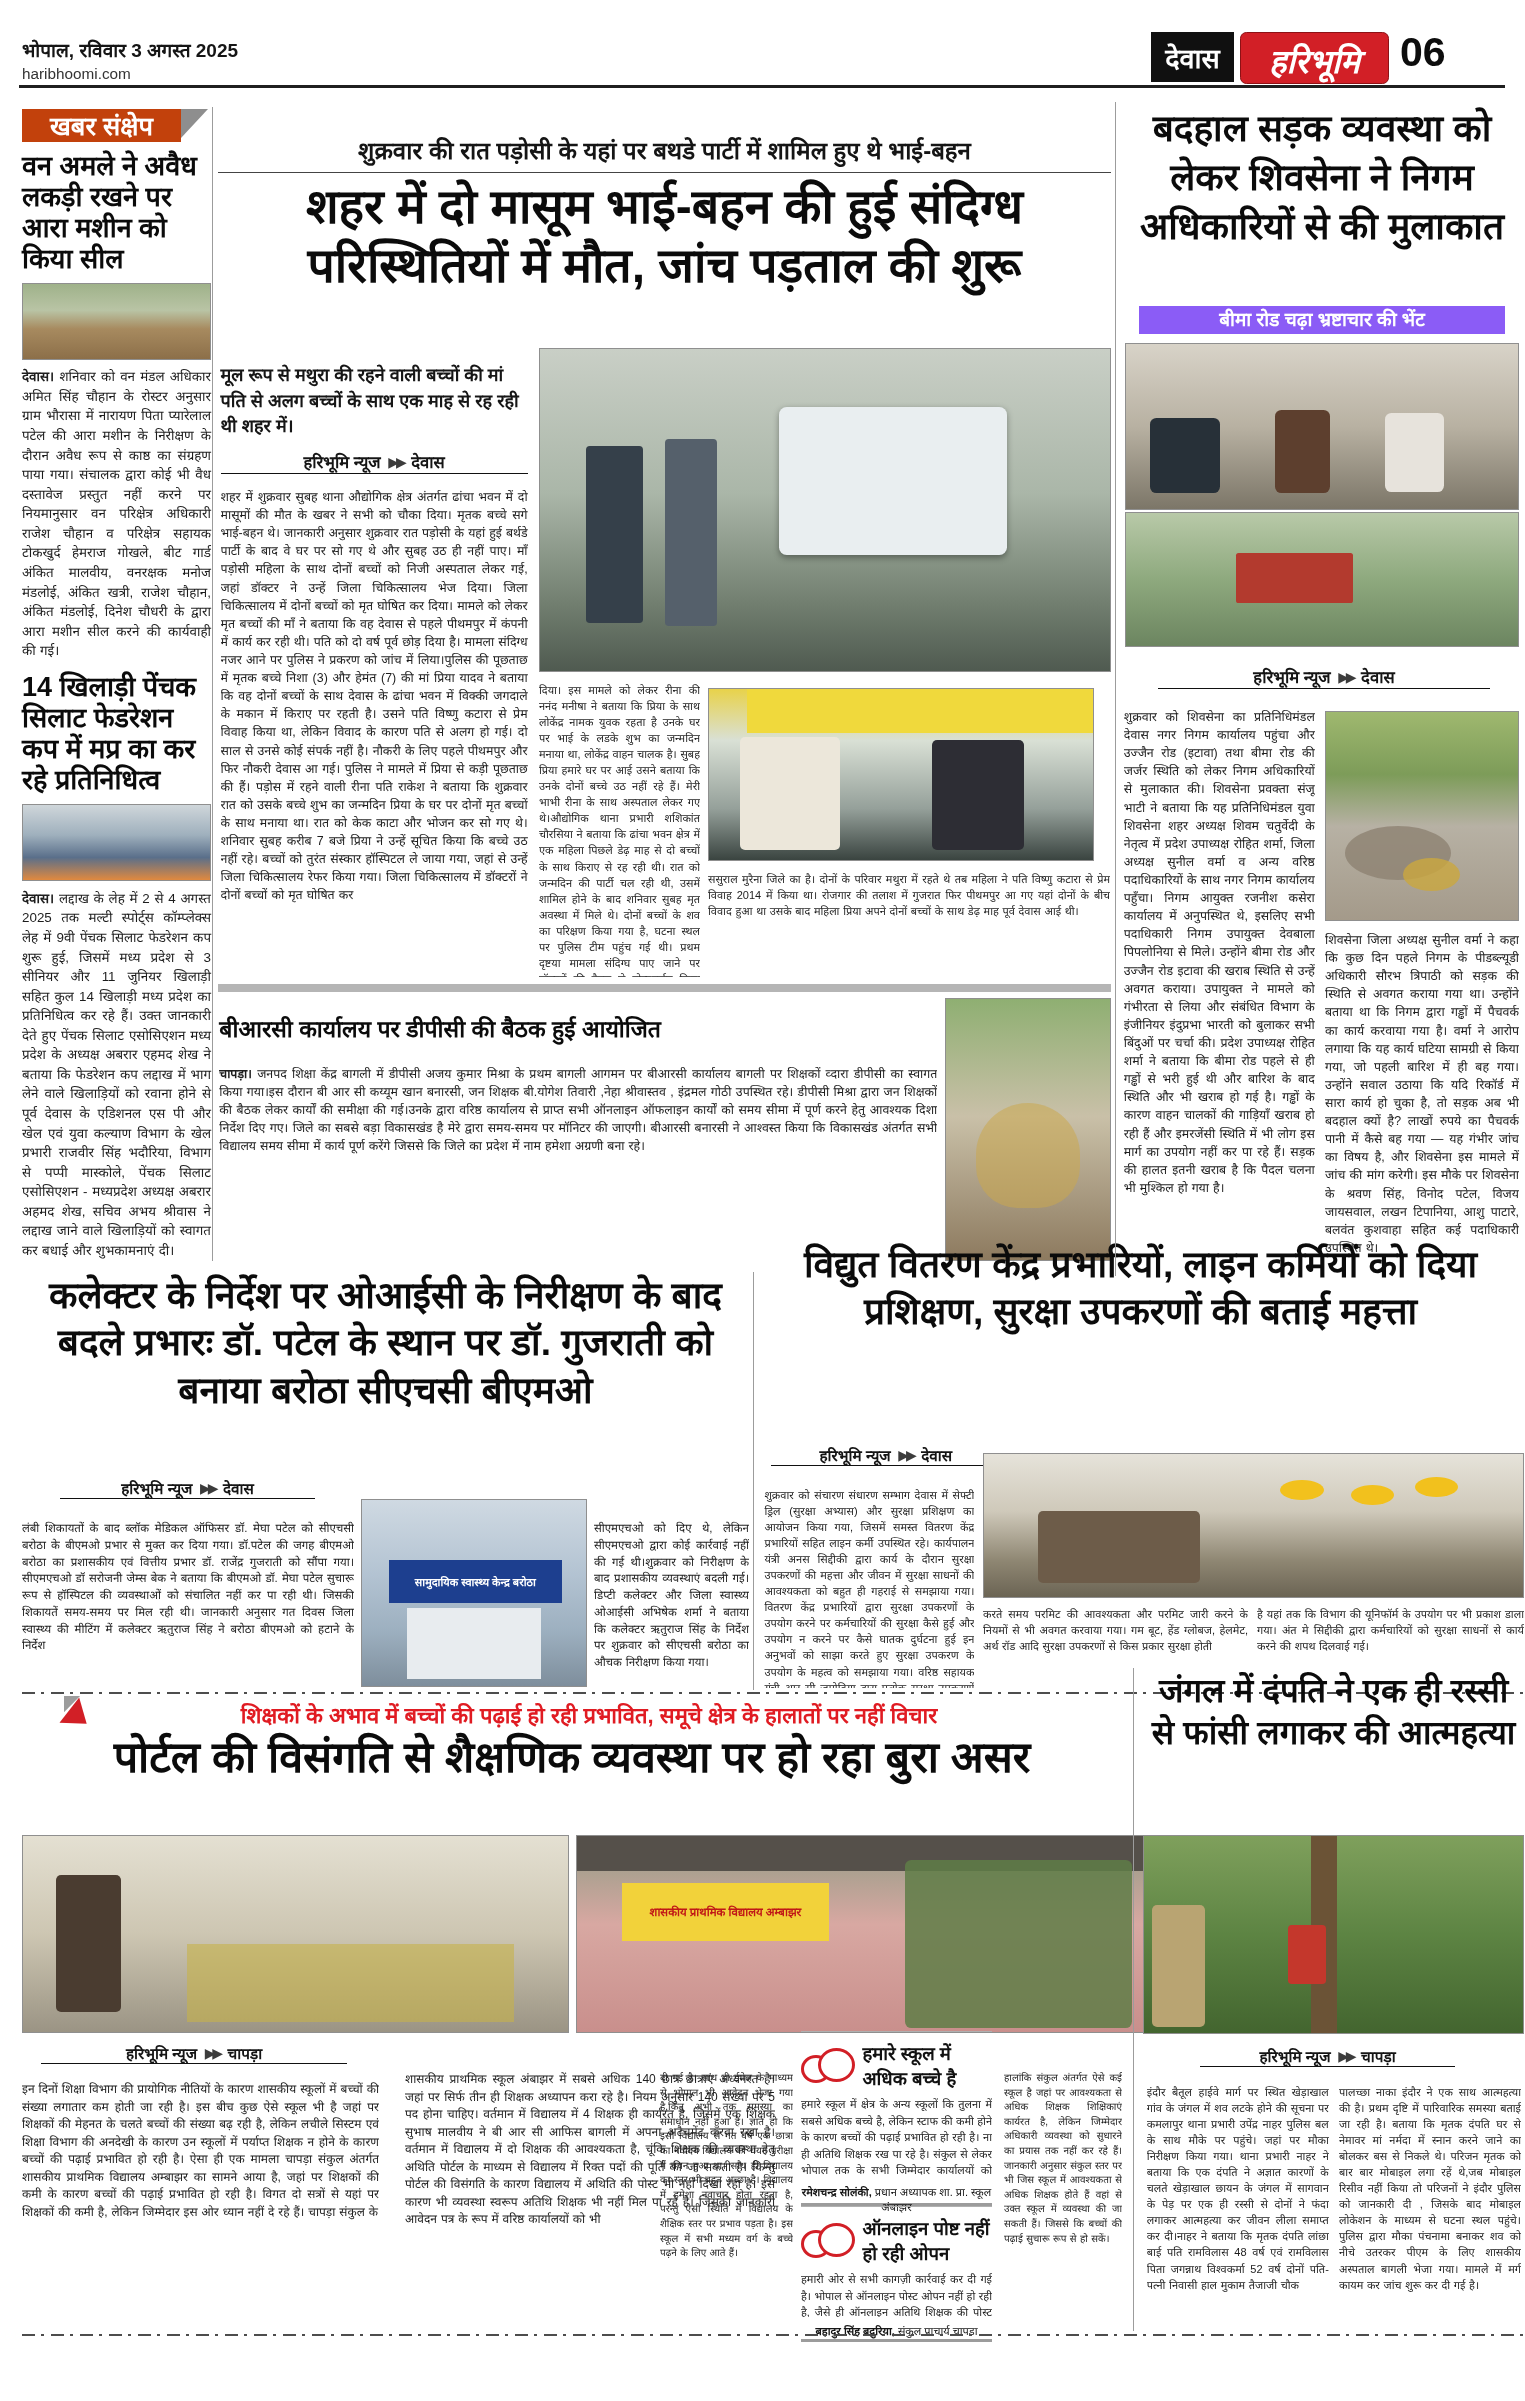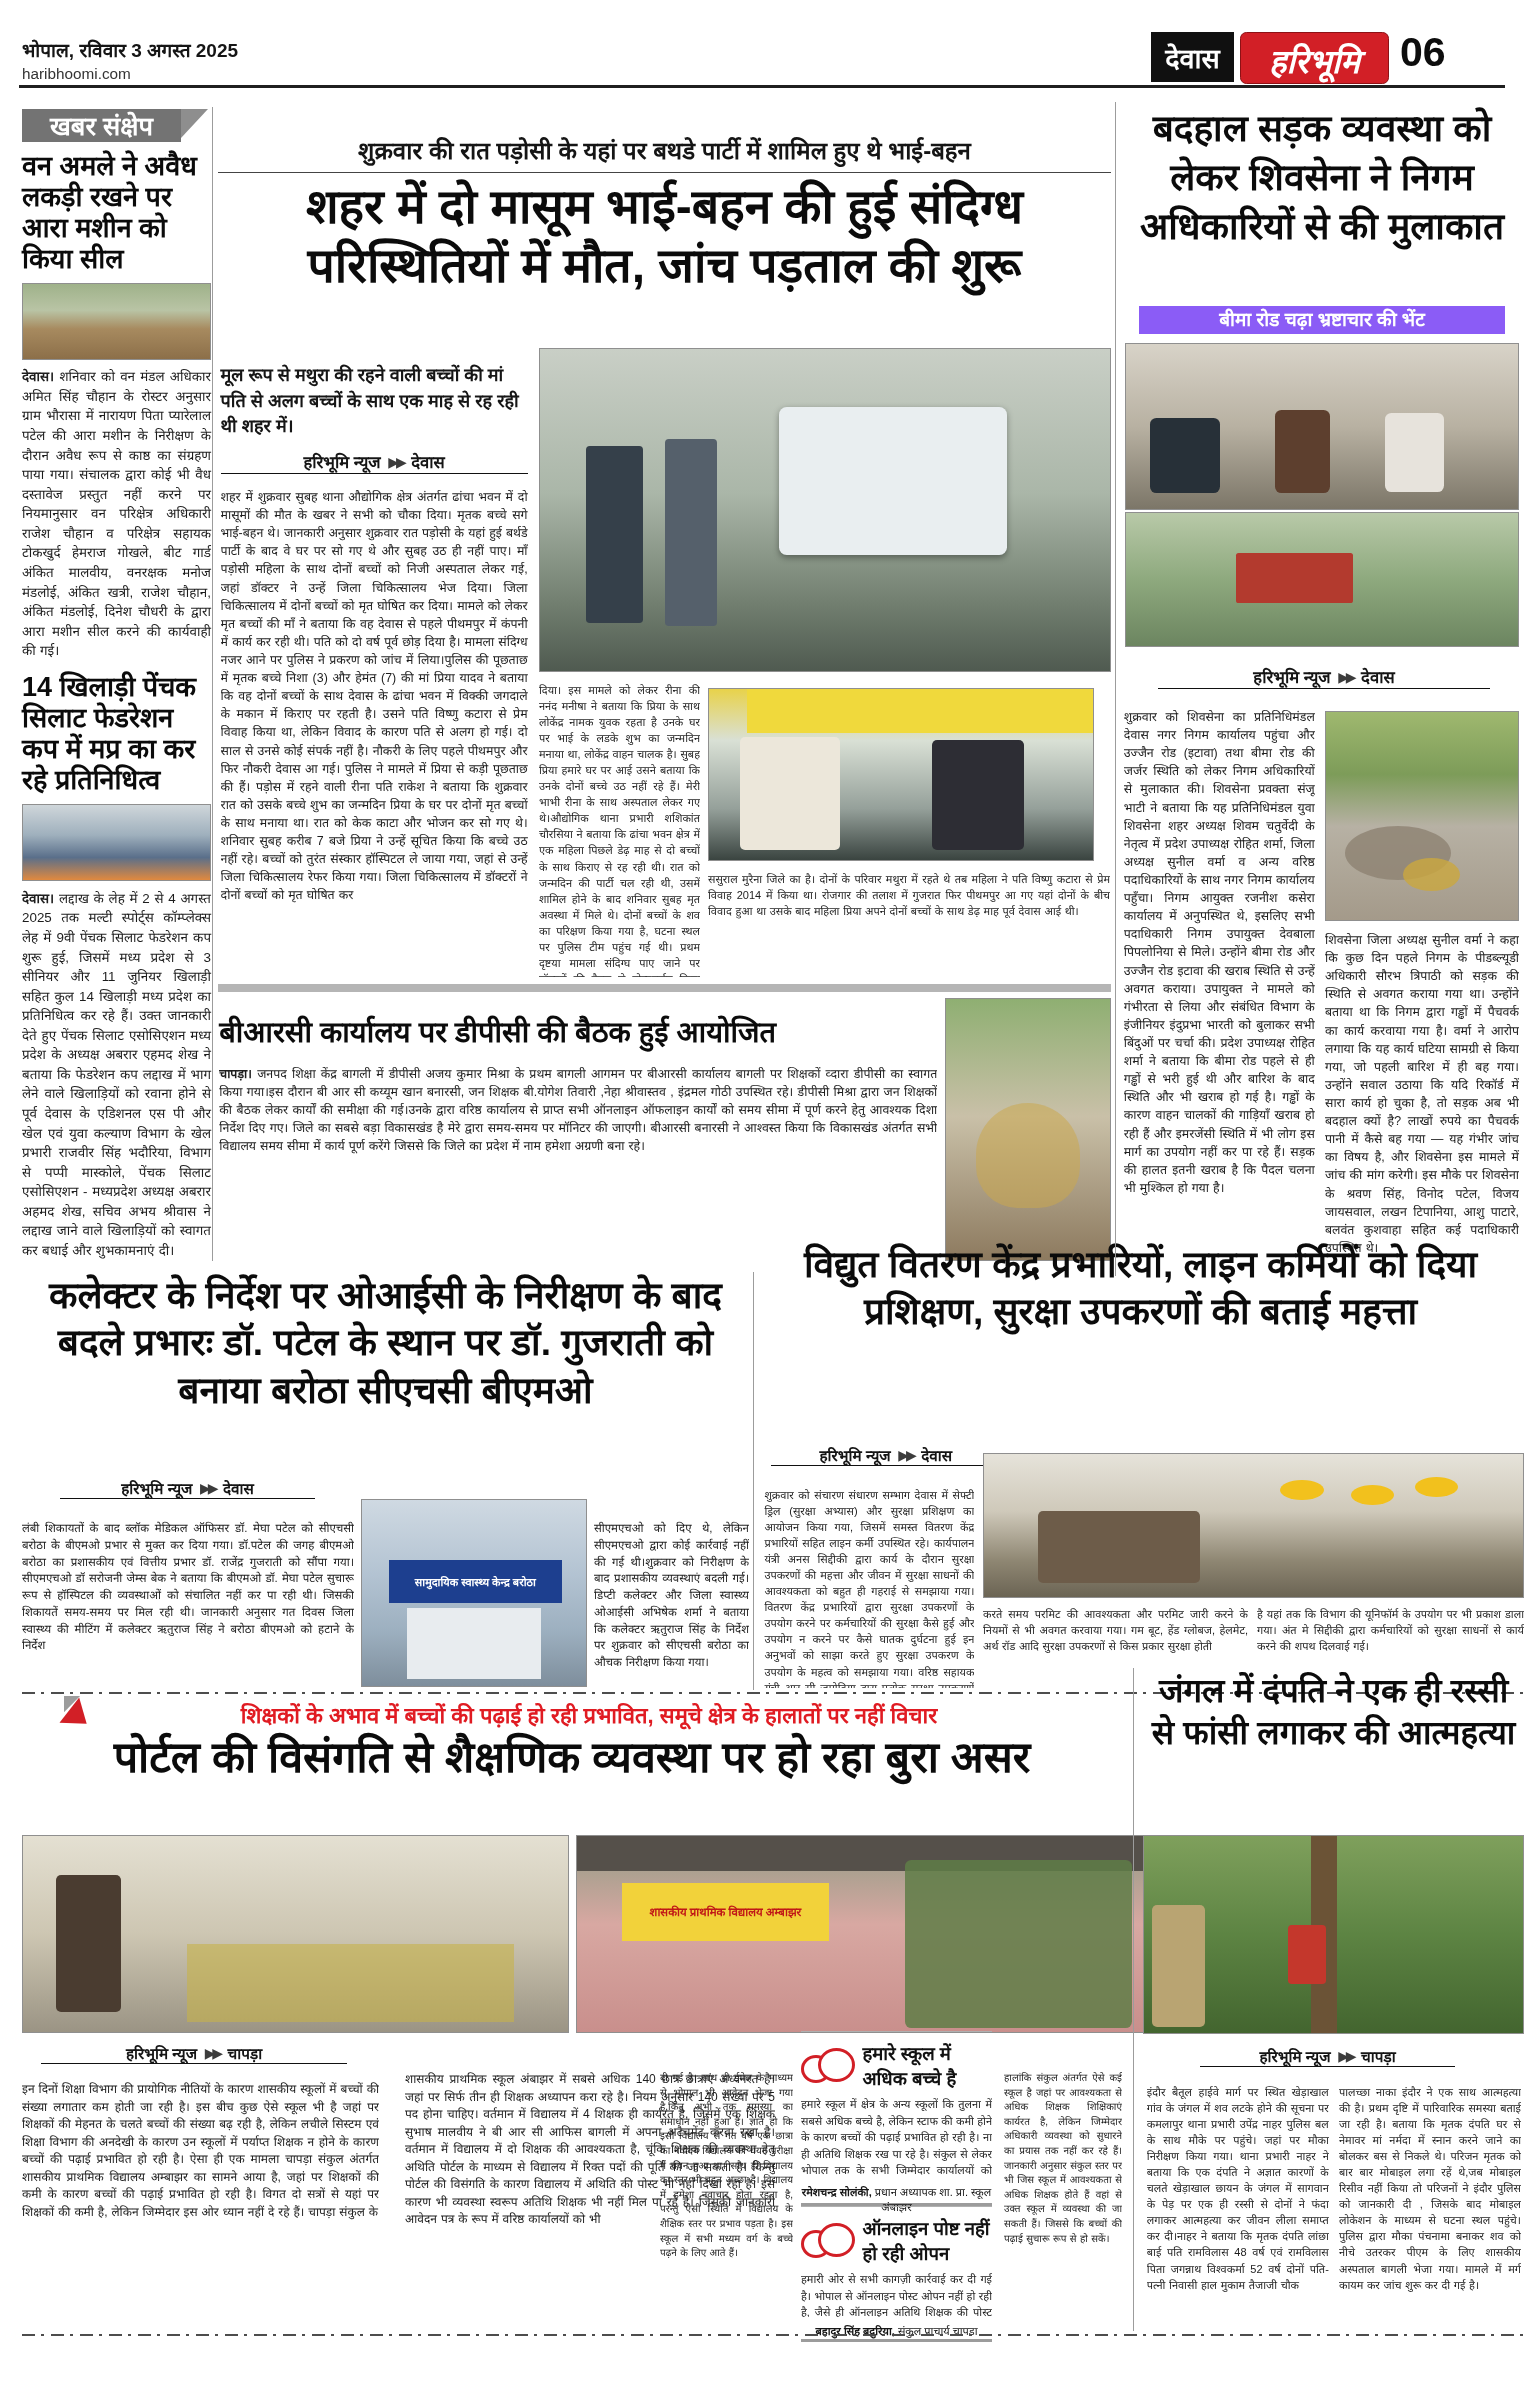--- a/index.html
+++ b/index.html
@@ -20,21 +20,21 @@
   .ph-meeting{background:linear-gradient(180deg,#d8d3c8 0%,#b8b1a2 50%,#7c7668 100%);}
   .ph-truck{background:linear-gradient(180deg,#b8c9a8 0%,#8ea97e 50%,#6c8560 100%);}
   .ph-road{background:linear-gradient(180deg,#9fb86f 0%,#7d9c59 30%,#b7b1a4 55%,#a49a8a 100%);}
   .ph-brc{background:linear-gradient(180deg,#8faf72 0%,#c9c0a8 45%,#8d7a5f 100%);}
   .ph-hosp{background:linear-gradient(180deg,#cfd9e2 0%,#b3c3d2 40%,#9db0c0 70%,#7e8e9c 100%);}
   .ph-safety{background:linear-gradient(180deg,#e6e3da 0%,#cfc9ba 40%,#8e8672 75%,#6b6454 100%);}
   .ph-class{background:linear-gradient(180deg,#e4e0d2 0%,#cdc6b2 50%,#9b9484 100%);}
   .ph-school{background:linear-gradient(180deg,#8f9b84 0%,#d8a8a2 45%,#c98f8c 100%);}
   .ph-forest{background:linear-gradient(180deg,#7fa05c 0%,#5d8443 50%,#43652f 100%);}
   .sign{position:absolute;display:flex;align-items:center;justify-content:center;text-align:center;font-weight:bold;}
-  .red-banner{background:#737373;color:#fff;font-weight:bold;display:flex;align-items:center;justify-content:center;}
+  .red-banner{background:#c2410c;color:#fff;font-weight:bold;display:flex;align-items:center;justify-content:center;}
   .fold{position:absolute;right:-27px;top:0;width:0;height:0;border-top:29px solid #8e8e8e;border-right:27px solid transparent;}
   .strap{background:#8b5cf6;color:#fff;font-weight:bold;text-align:center;}
   .vrule{position:absolute;width:1.3px;background:#9c9c9c;}
   .graybar{position:absolute;background:#b5b5b5;}
   .dash{position:absolute;height:1.9px;background:repeating-linear-gradient(90deg,#4d4d4d 0 12.8px,transparent 12.8px 19px,#4d4d4d 19px 22px,transparent 22px 29px);}
   .masthead-rule{position:absolute;background:#1f1f1f;}
   .edition-box{background:#101010;color:#fff;font-weight:bold;display:flex;align-items:center;justify-content:center;}
   .brand-box{background:#d21f26;color:#fff;font-weight:bold;font-style:italic;display:flex;align-items:flex-end;justify-content:center;border-radius:6.4px;border:1.9px solid #8e1115;}
   .qb-head{display:flex;align-items:center;gap:6.4px;border-top:1.9px solid #b0b0b0;padding-top:7.7px;}
   .qb-title{font-weight:bold;font-size:18.5px;color:#111;}
@@ -123,21 +123,21 @@
       <div style="position:absolute;left:8%;top:28%;width:26%;height:66%;background:#ece7da;border-radius:5.1px;"></div>
       <div style="position:absolute;left:58%;top:30%;width:24%;height:64%;background:#2d2d34;border-radius:5.1px;"></div>
     </div>
 
     <div class="btxt" style="position:absolute;left:490px;top:743px;width:402px;height:105px;overflow:hidden;font-size:11px;">ससुराल मुरैना जिले का है। दोनों के परिवार मथुरा में रहते थे तब महिला ने पति विष्णु कटारा से प्रेम विवाह 2014 में किया था। रोजगार की तलाश में गुजरात फिर पीथमपुर आ गए यहां दोनों के बीच विवाद हुआ था उसके बाद महिला प्रिया अपने दोनों बच्चों के साथ डेढ़ माह पूर्व देवास आई थी।</div>
   </div>
 
   <div class="graybar" style="left:218px;top:984px;width:893px;height:7.7px;"></div>
 
   <div class="abs" style="left:218px;top:998px;width:893px;height:265px;">
-    <div class="hl" style="position:absolute;left:1.3px;top:18px;width:718px;font-size:29px;">बीआरसी कार्यालय पर डीपीसी की बैठक हुई आयोजित</div>
+    <div class="hl" style="position:absolute;left:1.3px;top:18px;width:718px;font-size:23px;">बीआरसी कार्यालय पर डीपीसी की बैठक हुई आयोजित</div>
     <div class="photo ph-brc" style="left:727px;top:0;width:166px;height:263px;">
       <div style="position:absolute;left:18%;top:40%;width:64%;height:40%;background:#caa84e;border-radius:50% 50% 40% 40%;opacity:.55;"></div>
     </div>
     <div class="btxt" style="position:absolute;left:1.3px;top:67px;width:718px;height:191px;overflow:hidden;font-size:12.4px;">
       <span class="dateline">चापड़ा।</span>
       <span>जनपद शिक्षा केंद्र बागली में डीपीसी अजय कुमार मिश्रा के प्रथम बागली आगमन पर बीआरसी कार्यालय बागली पर शिक्षकों व्दारा डीपीसी का स्वागत किया गया।इस दौरान बी आर सी कय्यूम खान बनारसी, जन शिक्षक बी.योगेश तिवारी ,नेहा श्रीवास्तव , इंद्रमल गोठी उपस्थित रहे।  डीपीसी मिश्रा द्वारा जन शिक्षकों की बैठक लेकर कार्यों की समीक्षा की गई।उनके द्वारा वरिष्ठ कार्यालय से प्राप्त सभी ऑनलाइन ऑफलाइन कार्यों को समय सीमा में पूर्ण करने हेतु आवश्यक दिशा निर्देश दिए गए। जिले का सबसे बड़ा विकासखंड है मेरे द्वारा समय-समय पर मॉनिटर की जाएगी। बीआरसी बनारसी ने आश्वस्त किया कि विकासखंड अंतर्गत सभी विद्यालय समय सीमा में कार्य पूर्ण करेंगे जिससे कि जिले का प्रदेश में नाम हमेशा अग्रणी बना रहे।</span>
     </div>
   </div>
 
   <div class="abs" style="left:1120px;top:99px;width:404px;height:1180px;">

